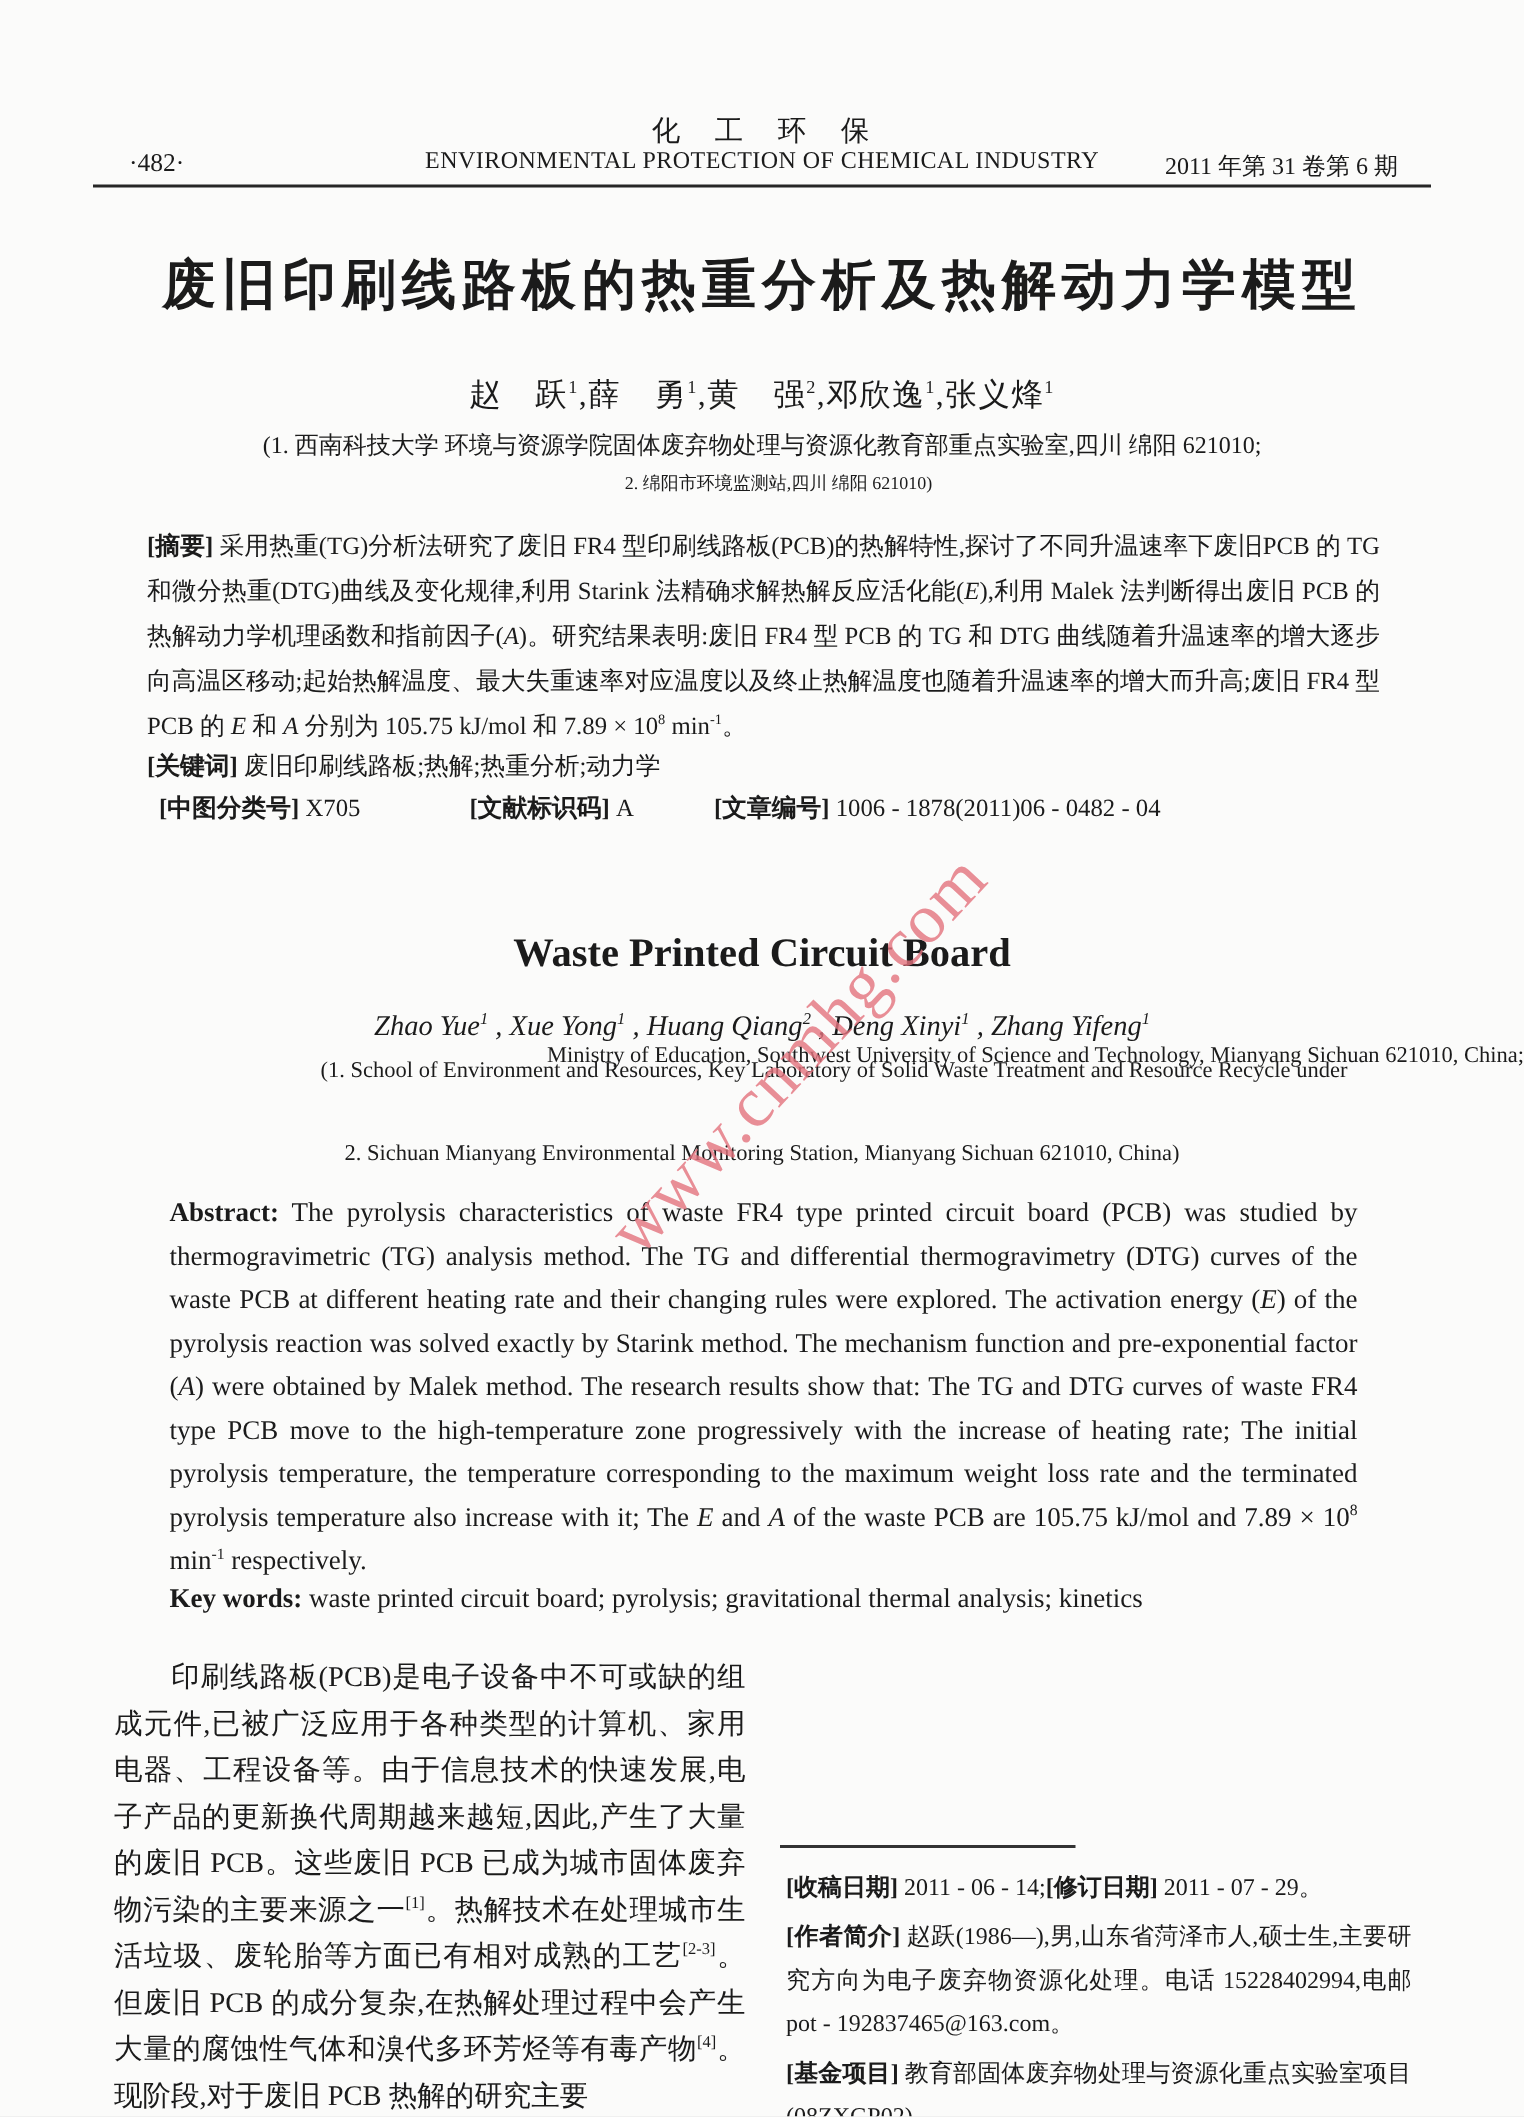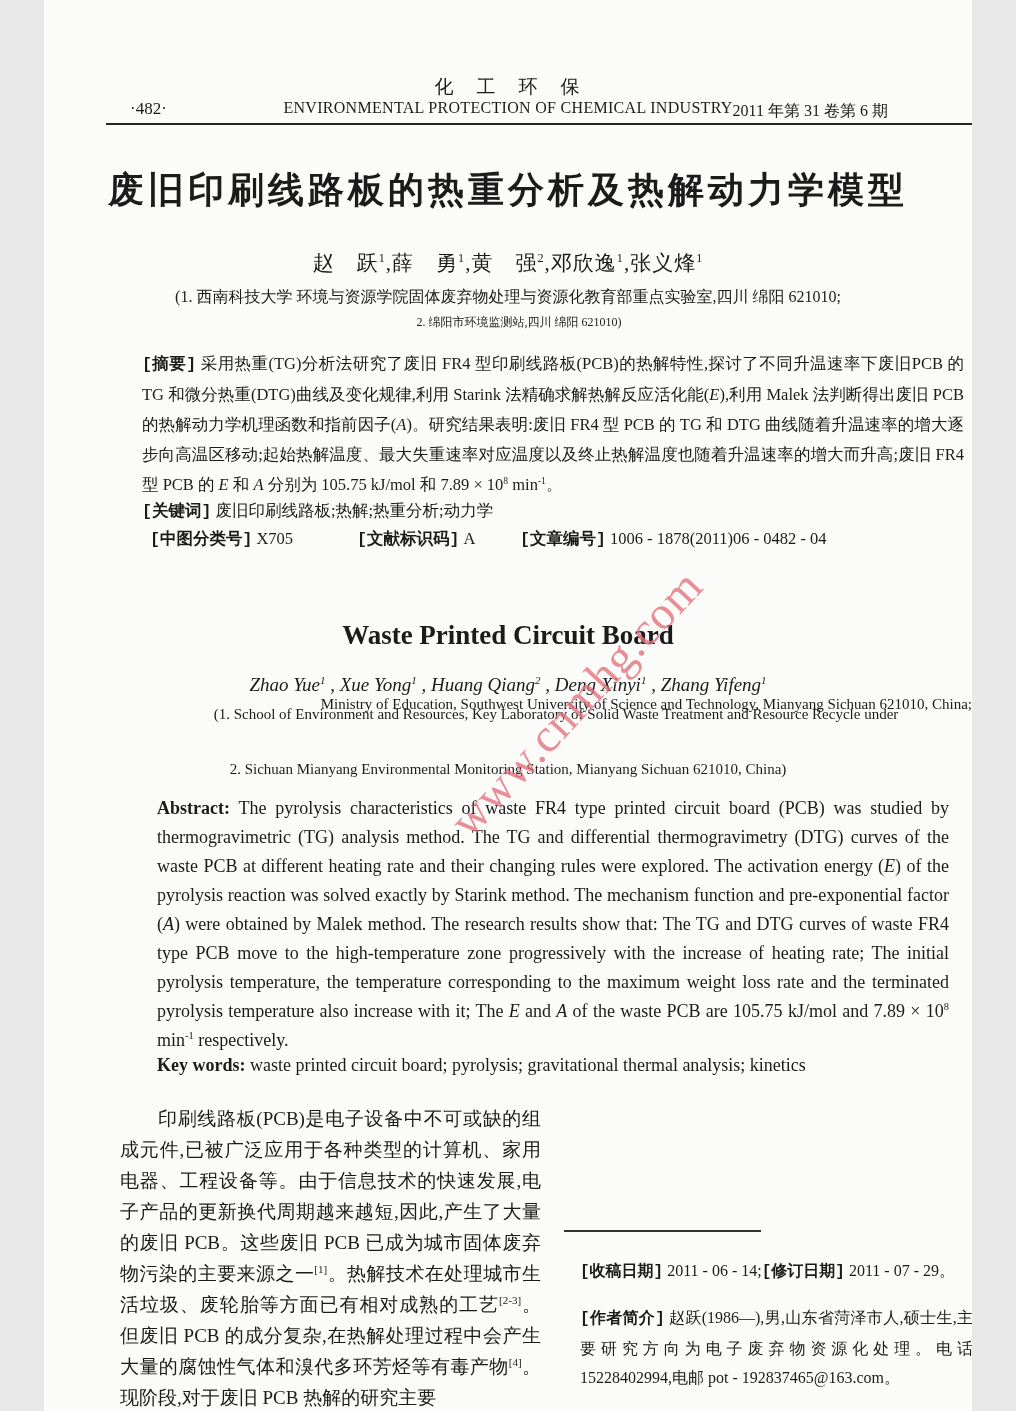--- a/index.html
+++ b/index.html
@@ -1,17 +1,17 @@
 <!DOCTYPE html>
 <html><head>
 <meta charset="utf-8">
 <style>
   html,body{margin:0;padding:0;background:#e8e8e8;}
   .page{
-    position:relative; width:928px; height:1411px; margin:0 auto;
+    position:relative; width:1016px; height:1411px; margin:0 auto;
     background:#fbfbfa; overflow:hidden;
     font-family:"Liberation Serif","DejaVu Serif",serif;
     color:#1b1b1b;
     -webkit-font-smoothing:antialiased;
   }
   .abs{position:absolute;}
   .center{left:0; width:100%; text-align:center;}
 
   
   .journal-cn{top:74px; font-size:19px; letter-spacing:2px;}
@@ -45,32 +45,32 @@
   .abstract-en{left:113px; top:794px; width:792px; font-size:18px; line-height:29px; text-align:justify; margin:0;}
   .keywords-en{left:113px; top:1051px; width:792px; font-size:18px; line-height:29px; margin:0;}
 
   
   .body-left{left:76px; top:1103px; width:421px; font-size:19px; line-height:31px; text-align:justify; text-indent:2em; margin:0;}
   .body-right{left:520px; top:1103px; width:425px; font-size:19px; line-height:31px; text-align:justify; margin:0;}
 
   
   .foot-rule{left:520px; top:1230px; width:197px; height:1.5px; background:#333;}
   .footnotes{left:520px; top:1240px; width:425px; font-size:16px; line-height:29px; text-align:justify;}
-  .footnotes p{margin:16px;}
+  .footnotes p{margin:4px;}
 
   
   .watermark{
     left:352px; top:676px; width:360px; text-align:center;
     font-size:47px; letter-spacing:1px; transform:rotate(-47deg);
     opacity:0.8; z-index:5; pointer-events:none; white-space:nowrap;
   }
 
   
   .seg-b{font-weight:bold;}
-  .seg-hb{font-weight:bold; font-family:Liberation Mono, monospace;}
+  .seg-hb{font-weight:bold; font-family:Liberation Serif, serif;}
   .seg-i{font-style:italic;}
   .seg-sup{font-size:0.58em; vertical-align:super; line-height:0;}
   .seg-isup{font-size:0.58em; vertical-align:super; line-height:0; font-style:italic;}
 </style>
 </head>
 <body>
 
 <div class="page">
 
   <div class="abs center journal-cn">化　工　环　保</div>

